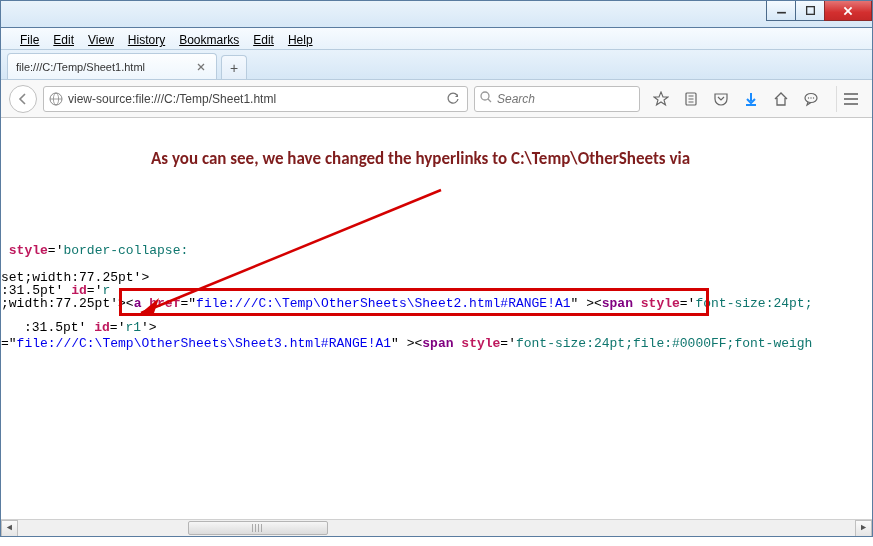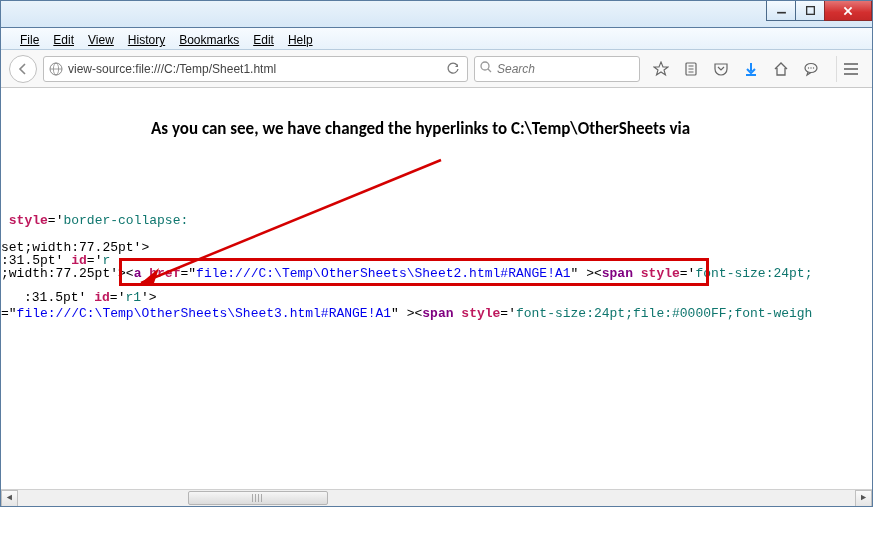--- a/index.html
+++ b/index.html
@@ -36,21 +36,21 @@
 .searchbox { width: 166px; }
 .searchbox input { border: none; outline: none; flex: 1; font-size: 12px; font-style: italic; color: #999; background: transparent; }
 .searchbox .mag { width: 16px; color: #888; }
 .tool-icons { display: flex; align-items: center; gap: 12px; padding: 0 6px; color: #555; }
 .tool-icons .ti { width: 18px; height: 18px; display: flex; align-items: center; justify-content: center; }
 .tool-icons .dl { color: #1a8cff; }
 .hamburger { width: 28px; height: 26px; border-left: 1px solid #ddd; display: flex; align-items: center; justify-content: center; color: #555; margin-left: 4px; }
 
 
 .content { position: relative; height: 418px; background: #fff; font-family: Consolas, "Courier New", monospace; font-size: 13px; color: #000; overflow: hidden; }
-.annotation { position: absolute; left: 150px; top: 30px; width: 640px; color: #000000; font-family: Calibri, Arial, sans-serif; font-size: 17px; font-weight: bold; line-height: 1.3; z-index: 5; }
+.annotation { position: absolute; left: 150px; top: 30px; width: 640px; color: #7f1d1d; font-family: Calibri, Arial, sans-serif; font-size: 17px; font-weight: bold; line-height: 1.3; z-index: 5; }
 .arrow-svg { position: absolute; left: 100px; top: 60px; width: 400px; height: 200px; z-index: 4; pointer-events: none; }
 .redbox { position: absolute; left: 118px; top: 170px; width: 590px; height: 28px; border: 3px solid #d40000; z-index: 3; pointer-events: none; }
 
 .code-line { position: absolute; white-space: pre; left: 0; }
 .kw { color: #800080; font-weight: bold; }
 .attr { color: #be185d; font-weight: bold; }
 .val { color: #0f766e; }
 .link { color: #0000ee; }
 .punct { color: #000; }
 
@@ -93,20 +93,32 @@
 <div class="menubar">
   <span class="mi"><span class="ul">File</span></span>
   <span class="mi"><span class="ul">Edit</span></span>
   <span class="mi"><span class="ul">View</span></span>
   <span class="mi"><span class="ul">History</span></span>
   <span class="mi"><span class="ul">Bookmarks</span></span>
   <span class="mi"><span class="ul">Edit</span></span>
   <span class="mi"><span class="ul">Help</span></span>
 </div>
 
+<div class="tabstrip">
+  <div class="tab">
+    <span class="tab-title">file:///C:/Temp/Sheet1.html</span>
+    <span class="tab-close">
+      <svg width="10" height="10" viewBox="0 0 10 10">
+            <line x1="2" y1="2" x2="8" y2="8" stroke="#777" stroke-width="1.3"></line>
+            <line x1="8" y1="2" x2="2" y2="8" stroke="#777" stroke-width="1.3"></line>
+          </svg>
+    </span>
+  </div>
+  <div class="newtab">+</div>
+</div>
 
 <div class="navbar">
   <div class="circle-btn">
     <svg width="14" height="14" viewBox="0 0 14 14">
           <path d="M9 2 L4 7 L9 12" fill="none" stroke="#888" stroke-width="1.6"></path>
         </svg>
   </div>
   <div class="urlbox">
     <span class="globe">
       <svg width="16" height="16" viewBox="0 0 16 16">

